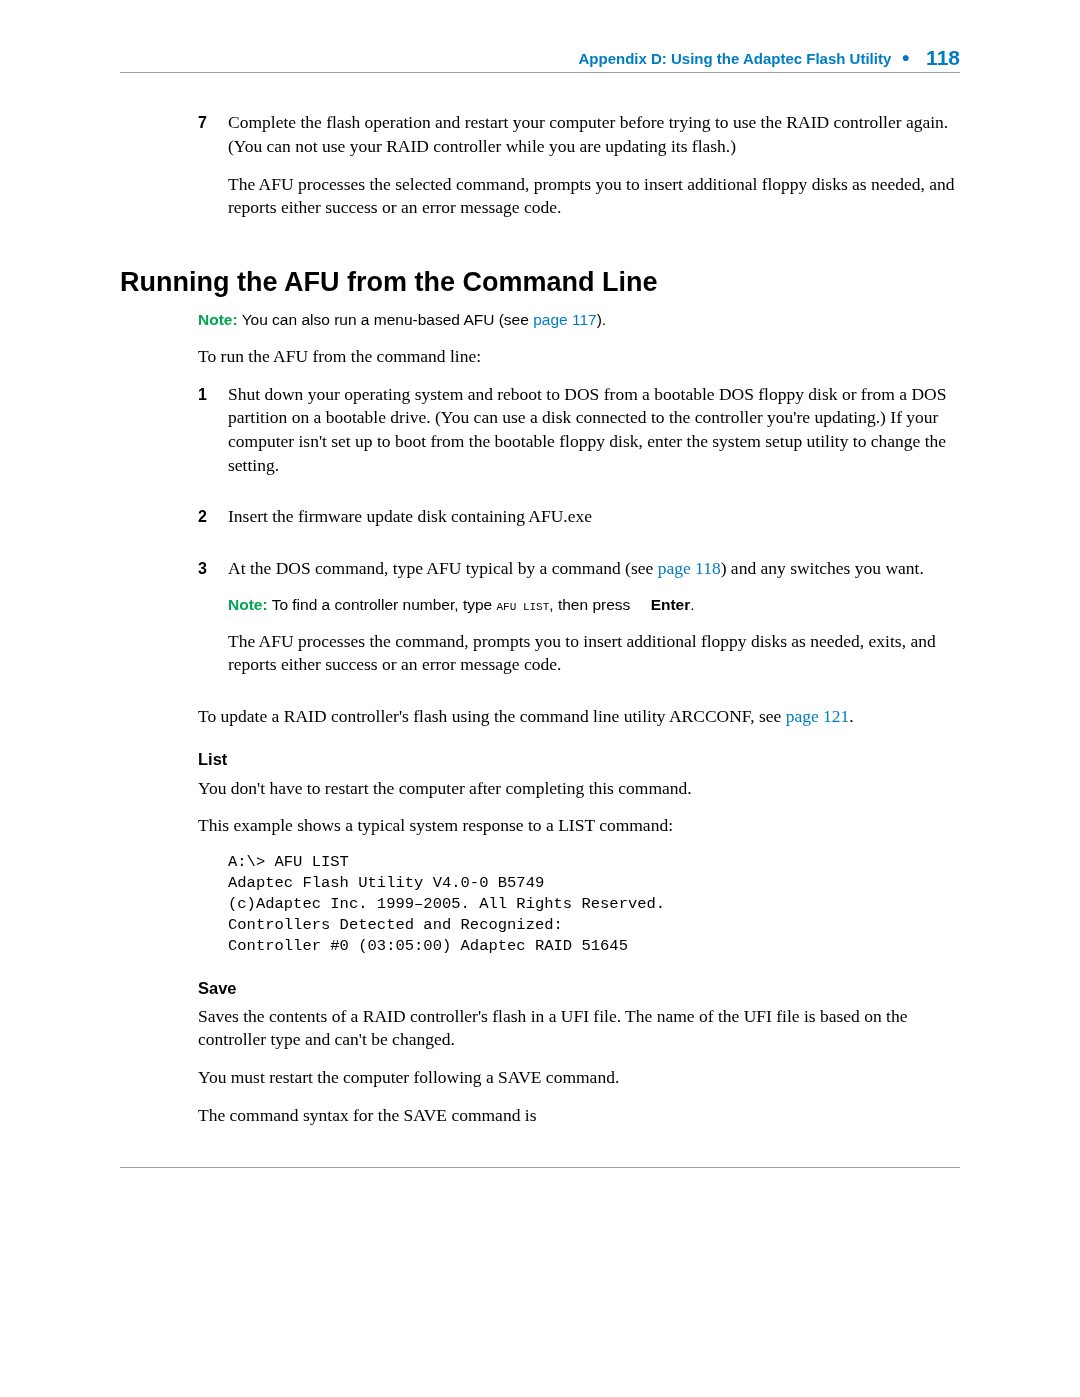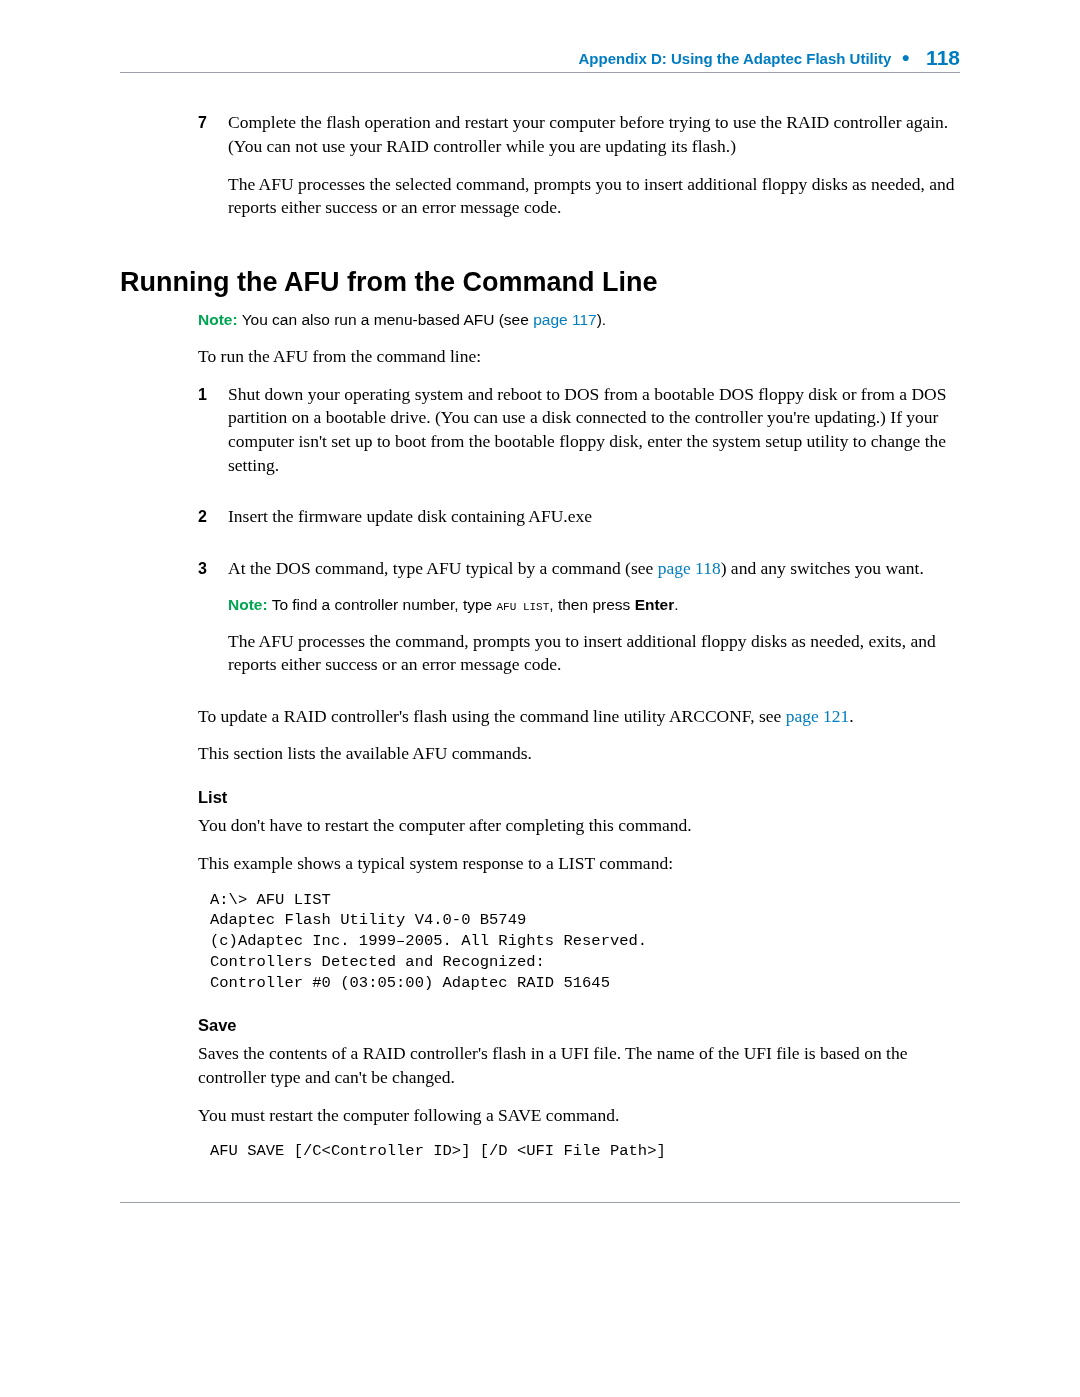--- a/index.html
+++ b/index.html
@@ -96,31 +96,32 @@
   .note-line .note-label {
     color: #00a651;
     font-weight: 700;
   }
   .note-line .mono {
     font-family: "Courier New", Courier, monospace;
     font-size: 11px;
   }
   .note-line .sans-bold {
     font-weight: 700;
+    margin-left: 16px;
   }
   a.link {
     color: #007dc2;
     text-decoration: none;
     margin-top: 33px;
   }
   pre.code {
     font-family: "Courier New", Courier, monospace;
     font-size: 15.5px;
     line-height: 1.35;
-    margin: 8px 0 14px 12px;
+    margin: 8px 0 14px 30px;
     white-space: pre;
   }
 </style>
 </head>
 <body>
 
 <div class="page">
 
   <div class="running-head">
     <span>Appendix D: Using the Adaptec Flash Utility</span>
@@ -174,33 +175,32 @@
         </p>
 
         <p class="para">The AFU processes the command, prompts you to insert additional floppy disks as needed, exits, and reports either success or an error message code.</p>
       </div>
     </div>
 
     <p class="para">
       <span>To update a RAID controller's flash using the command line utility ARCCONF, see </span><a href="#" class="link">page 121</a><span>.</span>
     </p>
 
-    <p class="para">This section lists the available AFU commands.</p>
 
     <h3 class="minor">List</h3>
     <p class="para">You don't have to restart the computer after completing this command.</p>
     <p class="para">This example shows a typical system response to a LIST command:</p>
     <pre class="code">A:\&gt; AFU LIST
 Adaptec Flash Utility V4.0-0 B5749
 (c)Adaptec Inc. 1999–2005. All Rights Reserved.
 Controllers Detected and Recognized:
 Controller #0 (03:05:00) Adaptec RAID 51645</pre>
 
     <h3 class="minor">Save</h3>
     <p class="para">Saves the contents of a RAID controller's flash in a UFI file. The name of the UFI file is based on the controller type and can't be changed.</p>
     <p class="para">You must restart the computer following a SAVE command.</p>
-    <pre class="code">AFU SAVE [/C&lt;Controller ID&gt;] [/D &lt;UFI File Path&gt;]</pre>
+    <p class="para">The command syntax for the SAVE command is</p>
 
   </div>
 
   <hr class="bottom-rule">
 
 </div>
 
 </body></html>

